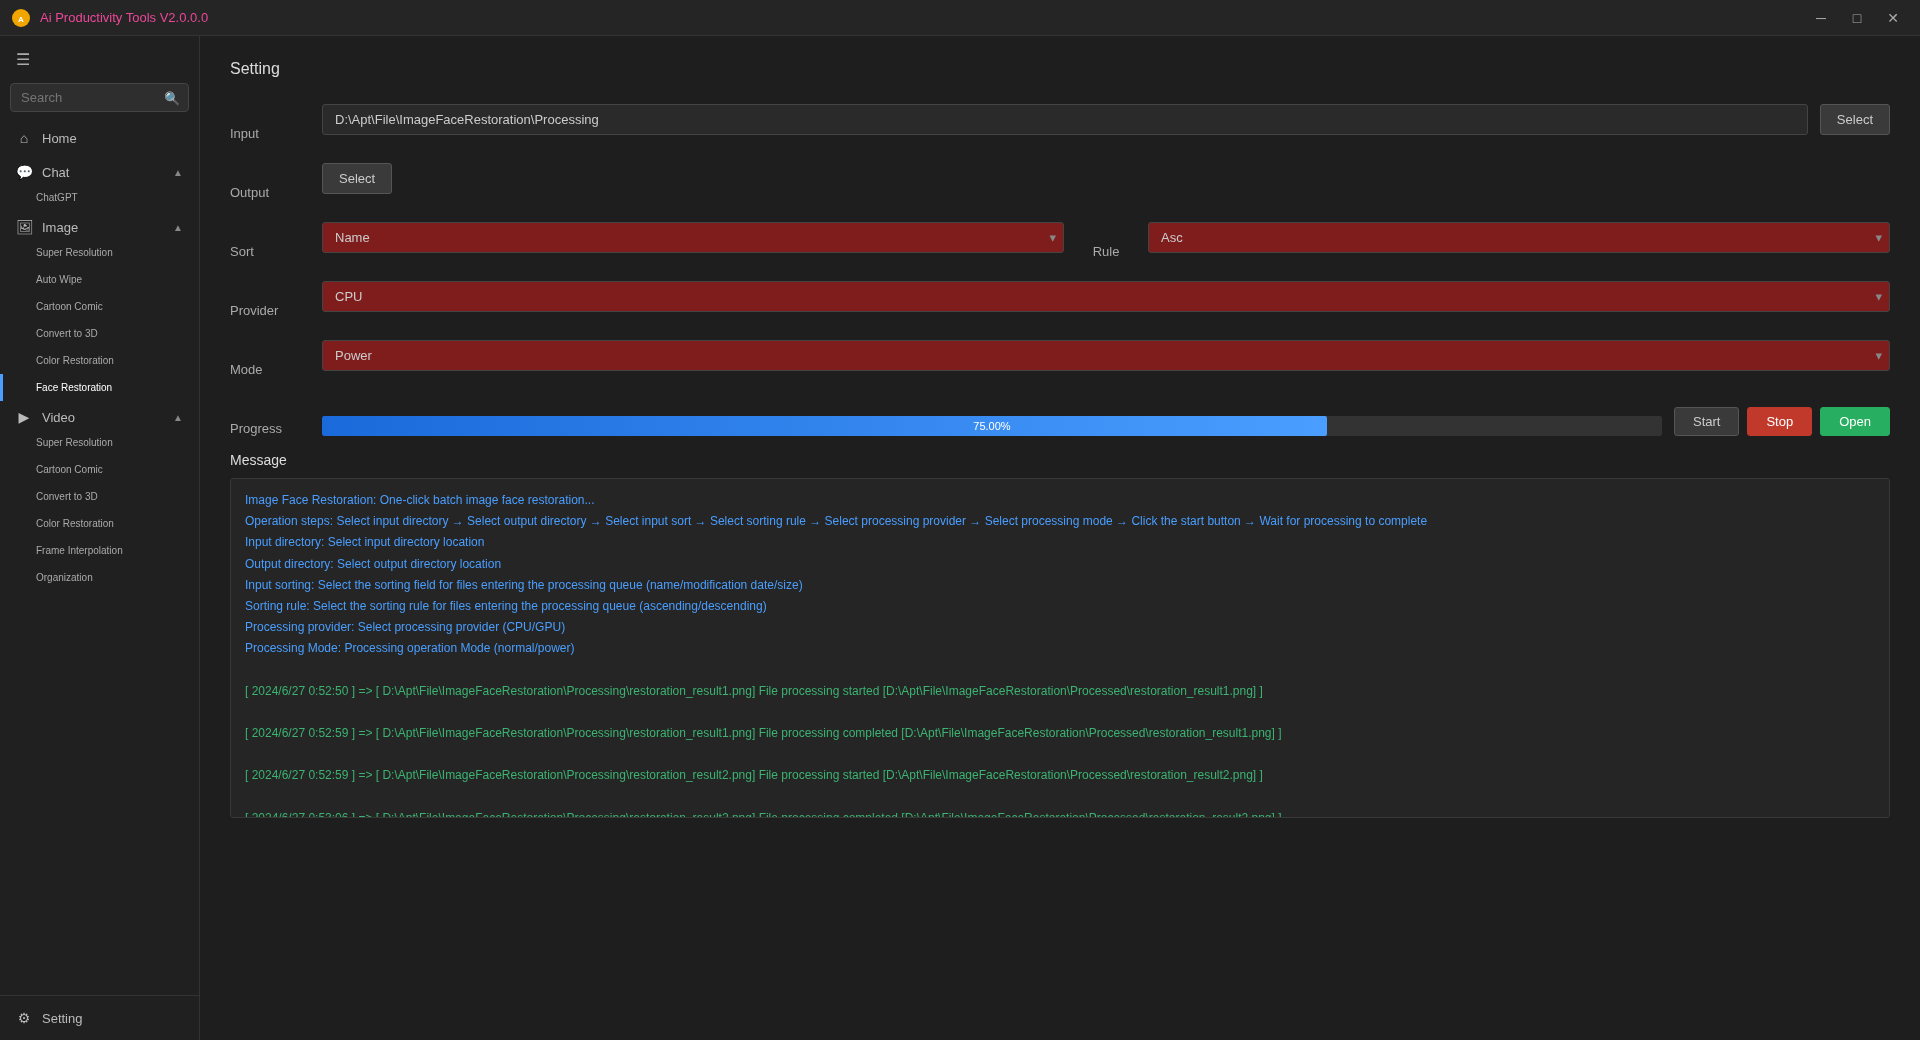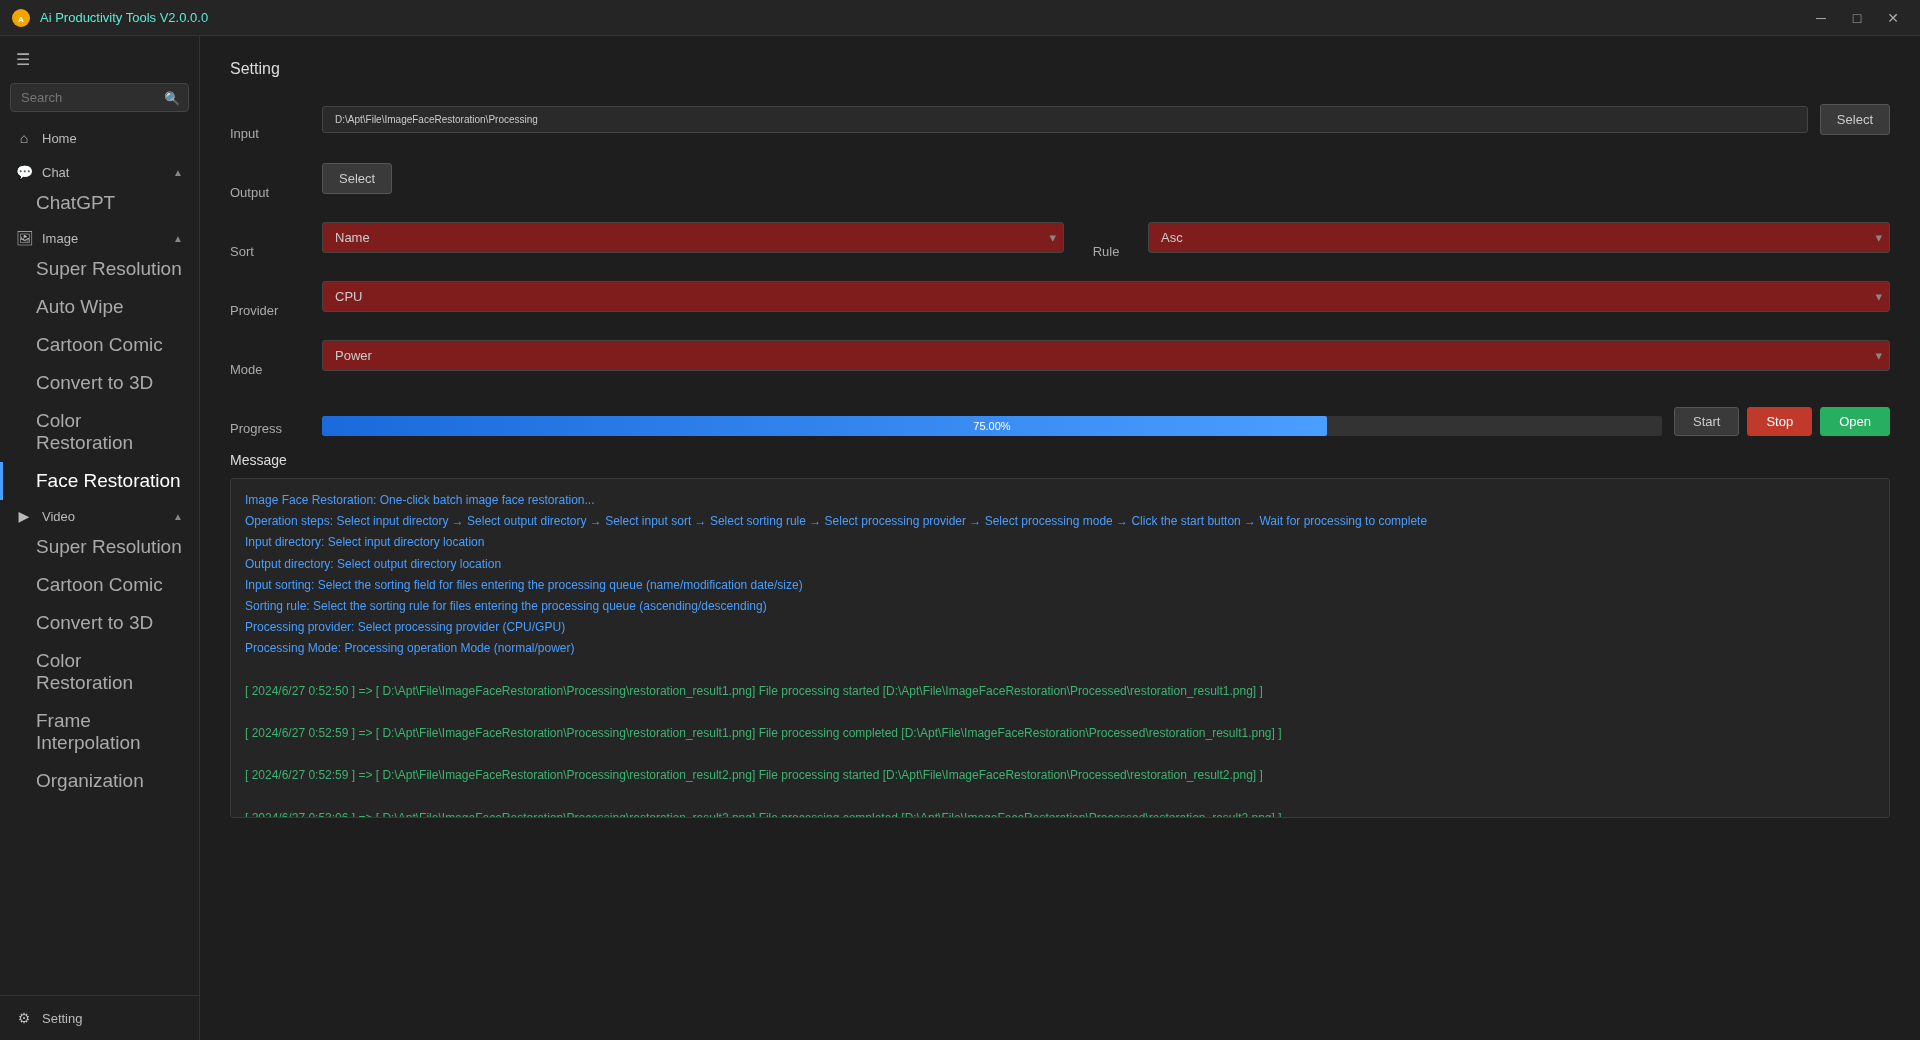--- a/index.html
+++ b/index.html
@@ -32,21 +32,21 @@
       background: #f0a500;
       border-radius: 50%;
       display: flex;
       align-items: center;
       justify-content: center;
       font-size: 10px;
       color: #fff;
       font-weight: bold;
     }
     .titlebar-title {
-      color: #5eead4;
+      color: #ec4899;
       font-size: 13px;
       text-align: right;
     }
     .titlebar-controls {
       display: flex;
       gap: 6px;
     }
     .titlebar-btn {
       background: none;
       border: none;
@@ -116,21 +116,21 @@
       display: flex;
       align-items: center;
       justify-content: space-between;
       cursor: pointer;
       color: #bbb;
     }
     .nav-sub-item {
       padding: 8px 16px 8px 36px;
       cursor: pointer;
       color: #aaa;
-      font-size: 19px;
+      font-size: 10px;
     }
     .nav-sub-item.active-indicator {
       border-left: 3px solid #4a9eff;
       padding-left: 33px;
       color: #fff;
     }
     .nav-icon {
       width: 16px;
       text-align: center;
       font-size: 14px;
@@ -168,21 +168,21 @@
       flex-shrink: 0;
       margin-top: 28px;
     }
     .form-input {
       flex: 1;
       background: #2a2a2a;
       border: 1px solid #444;
       border-radius: 3px;
       color: #ccc;
       padding: 7px 12px;
-      font-size: 10px;
+      font-size: 13px;
       outline: none;
     }
     .select-btn {
       background: #3a3a3a;
       border: 1px solid #555;
       border-radius: 3px;
       color: #ccc;
       padding: 7px 16px;
       cursor: pointer;
       font-size: 13px;

